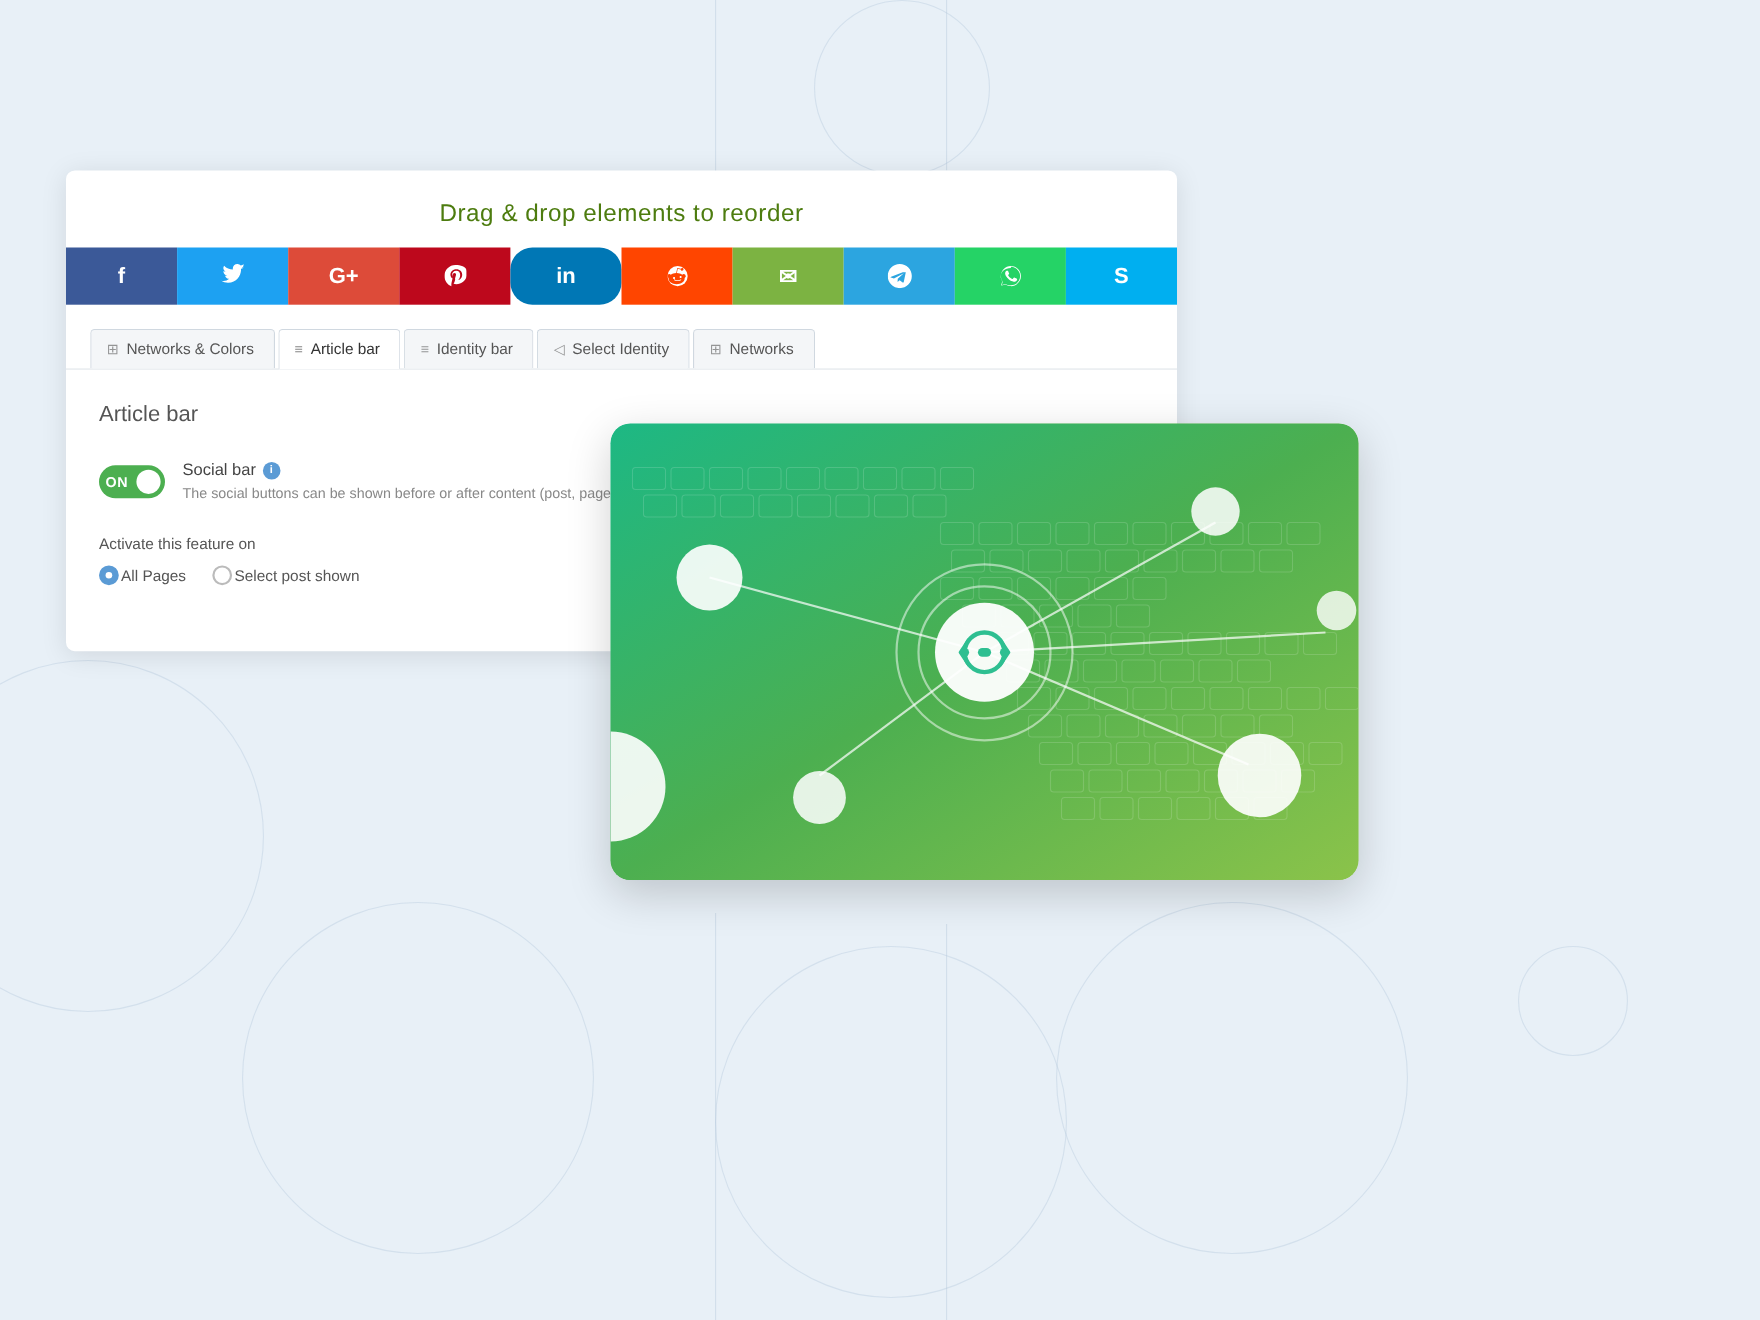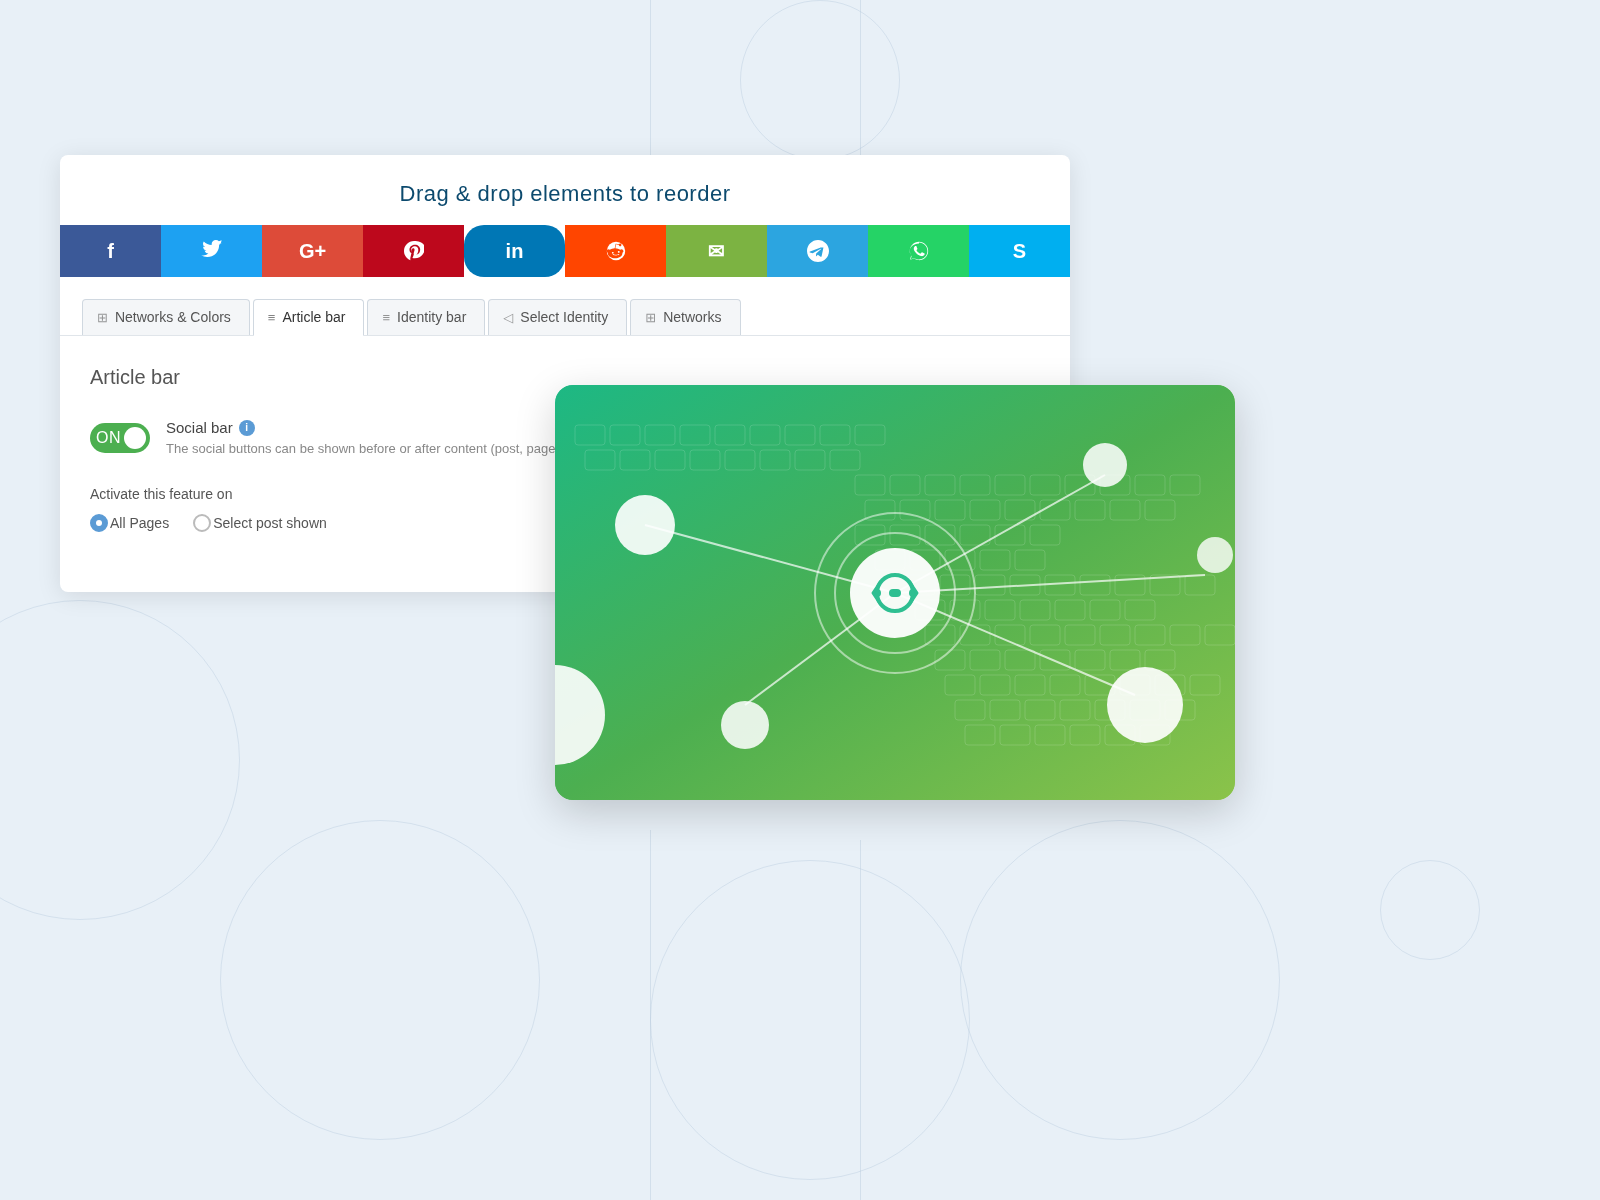--- a/index.html
+++ b/index.html
@@ -31,21 +31,21 @@
       border-radius: 8px;
       box-shadow: 0 4px 24px rgba(0,0,0,0.10);
       padding-bottom: 60px;
     }
 
     
     .drag-header {
       text-align: center;
       padding: 26px 0 18px 0;
       font-size: 22px;
-      color: #0c4a6e;
+      color: #4d7c0f;
       font-weight: 400;
       letter-spacing: 0.5px;
     }
 
     
     .social-bar {
       display: flex;
       width: 100%;
     }
 
@@ -131,22 +131,22 @@
       align-items: center;
       cursor: pointer;
       flex-shrink: 0;
       margin-top: 4px;
     }
 
     .toggle-label {
       position: absolute;
       left: 6px;
       color: #fff;
-      font-size: 16px;
-      font-weight: normal;
+      font-size: 13px;
+      font-weight: bold;
       letter-spacing: 0.5px;
     }
 
     .toggle-knob {
       position: absolute;
       right: 4px;
       width: 22px;
       height: 22px;
       background: #fff;
       border-radius: 50%;

